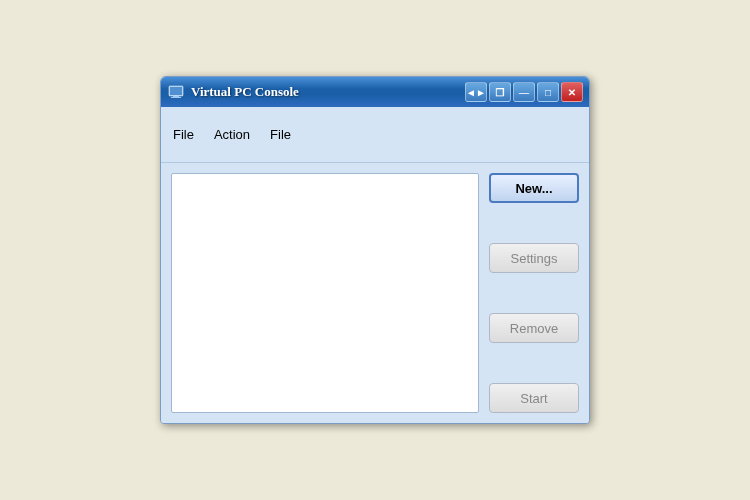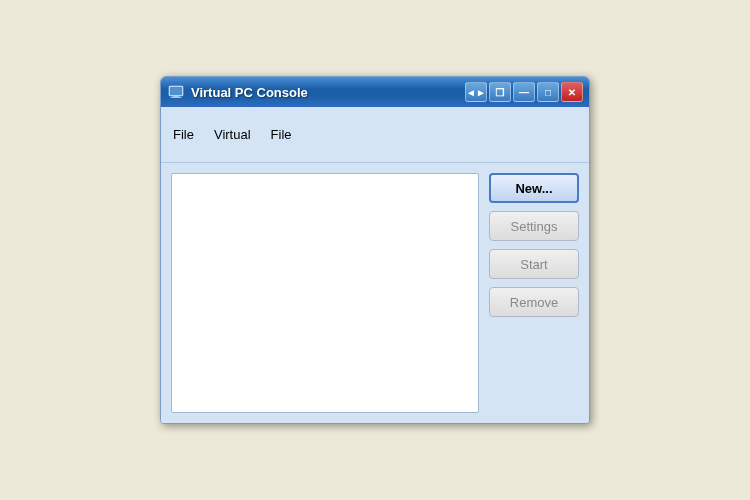--- a/index.html
+++ b/index.html
@@ -28,20 +28,21 @@
       overflow: hidden;
     }
 
     .title-bar {
       background: linear-gradient(to bottom, #4a90d9 0%, #1a5fa8 40%, #1a5fa8 60%, #2e6bbf 100%);
       padding: 12px 6px;
       display: flex;
       align-items: center;
       gap: 6px;
       height: 30px;
+      font-family: Liberation Serif, serif;
     }
 
     .title-bar-icon {
       width: 18px;
       height: 18px;
       display: flex;
       align-items: center;
       justify-content: center;
       flex-shrink: 0;
     }
@@ -152,20 +153,21 @@
       background: linear-gradient(to bottom, #e8f0ff, #c0d4f0);
       border: 2px solid #4a7abf;
       color: #000;
       font-weight: bold;
     }
 
     .action-btn.secondary {
       background: linear-gradient(to bottom, #f0f0f0, #dcdcdc);
       border: 1px solid #b0b8c8;
       color: #888;
+      margin-top: 32px;
     }
   </style>
 </head>
 <body>
 
 <div class="window">
 
   <div class="title-bar">
     <div class="title-bar-icon">
       <svg viewBox="0 0 16 16" fill="none">
@@ -180,26 +182,26 @@
       <div class="title-btn nav">◄►</div>
       <div class="title-btn restore">❐</div>
       <div class="title-btn minimize">—</div>
       <div class="title-btn maximize">□</div>
       <div class="title-btn close">✕</div>
     </div>
   </div>
 
   <div class="menu-bar">
     <div class="menu-item">File</div>
-    <div class="menu-item">Virtual</div>
+    <div class="menu-item">Action</div>
     <div class="menu-item">File</div>
   </div>
 
   <div class="content-area">
     <div class="vm-list"></div>
     <div class="buttons-panel">
       <button class="action-btn primary">New...</button>
       <button class="action-btn secondary">Settings</button>
+      <button class="action-btn secondary">Remove</button>
       <button class="action-btn secondary">Start</button>
-      <button class="action-btn secondary">Remove</button>
     </div>
   </div>
 </div>
 
 </body></html>

